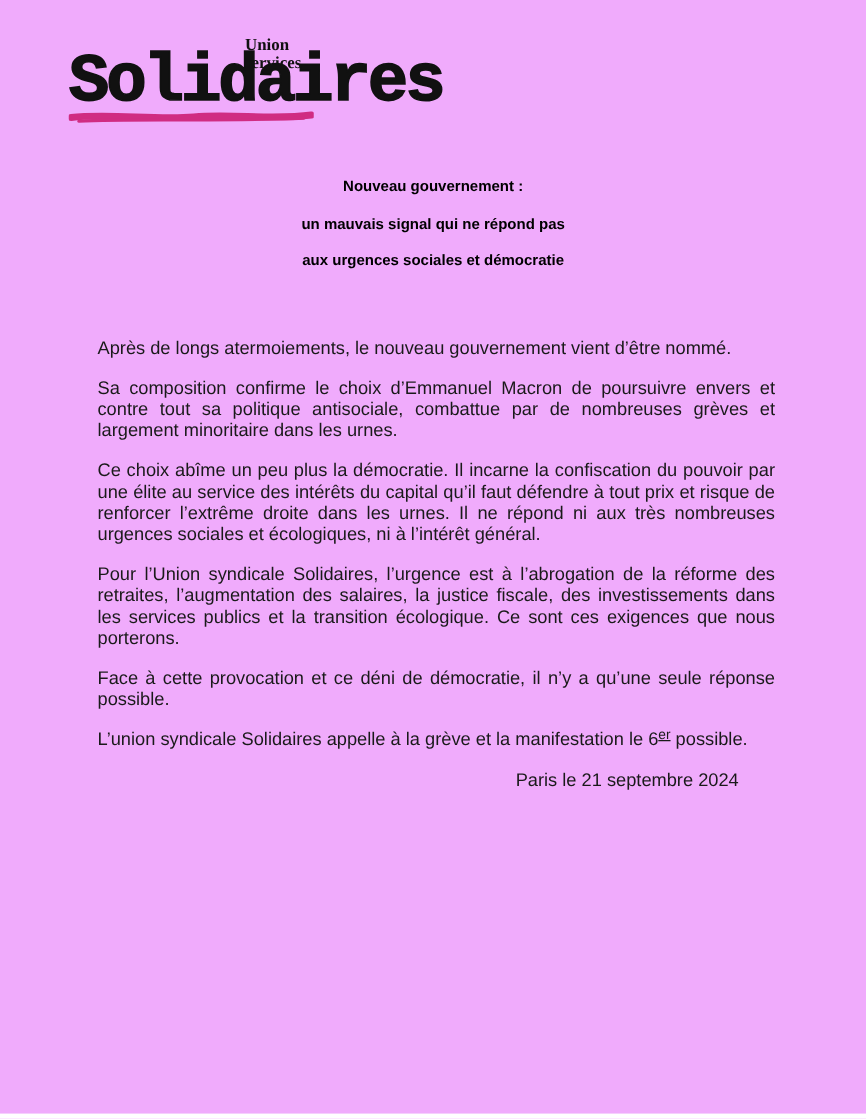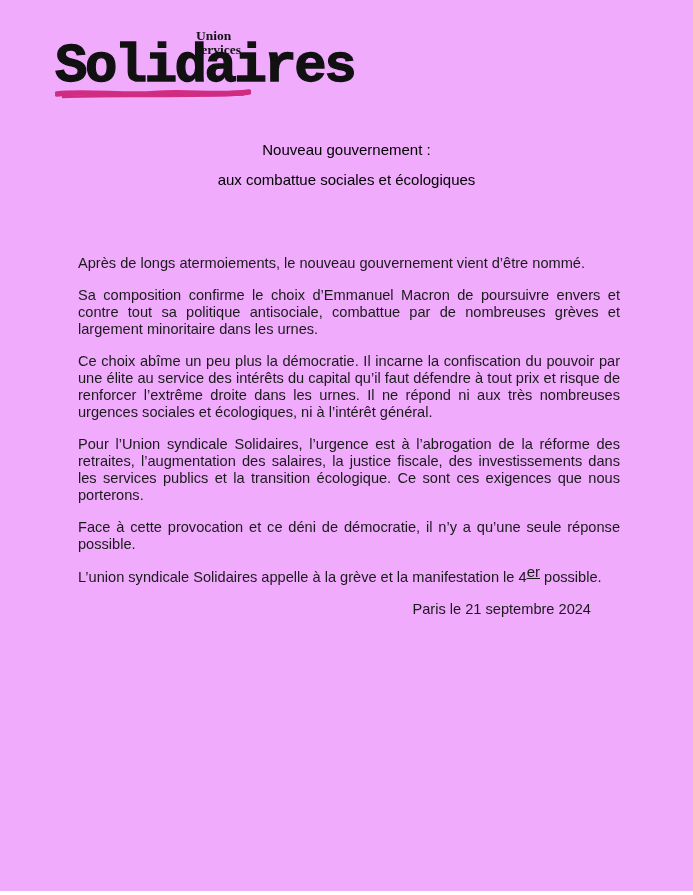--- a/index.html
+++ b/index.html
@@ -52,40 +52,40 @@
     left: 0;
   }
 
   
   .doc-title {
     position: absolute;
     top: 135px;
     left: 0;
     width: 693px;
     text-align: center;
-    font-weight: normal;
-    font-size: 15px;
+    font-weight: bold;
+    font-size: 12px;
     line-height: 29.5px;
     color: #000000;
   }
 
   
   .doc-body {
     position: absolute;
-    top: 255px;
+    top: 271px;
     left: 78px;
     width: 542px;
     font-size: 14.6px;
     line-height: 17px;
     text-align: justify;
     color: #1a1a1a;
   }
   .doc-body p { margin-bottom: 15px; }
   .sup {
-    font-size: 15px;
+    font-size: 11px;
     position: relative;
     top: -5px;
     text-decoration: underline;
   }
   .dateline {
     margin-top: 11px;
     text-align: right;
     padding-right: 29px;
   }
 </style>
@@ -101,26 +101,27 @@
     </div>
     <div class="logo-wordmark">Solidaires</div>
     <svg class="logo-underline" width="196" height="14" viewBox="0 0 196 14">
       <path d="M2 8 C 30 4.5, 70 10, 100 7.5 C 130 5, 165 10, 194 6" fill="none" stroke-width="5.5" stroke-linecap="round" stroke="#d02c82"></path>
       <path d="M8 11 C 55 8.5, 120 11.5, 188 8.5" fill="none" stroke-width="2.5" stroke-linecap="round" stroke="#d02c82"></path>
     </svg>
   </div>
 
   <div class="doc-title">
     <div>Nouveau gouvernement :</div>
-    <div>aux combattue sociales et écologiques</div>
+    <div>un mauvais signal qui ne répond pas</div>
+    <div>aux urgences sociales et démocratie</div>
   </div>
 
   <div class="doc-body">
     <p>Après de longs atermoiements, le nouveau gouvernement vient d’être nommé.</p>
     <p>Sa composition confirme le choix d’Emmanuel Macron de poursuivre envers et contre tout sa politique antisociale, combattue par de nombreuses grèves et largement minoritaire dans les urnes.</p>
     <p>Ce choix abîme un peu plus la démocratie. Il incarne la confiscation du pouvoir par une élite au service des intérêts du capital qu’il faut défendre à tout prix et risque de renforcer l’extrême droite dans les urnes. Il ne répond ni aux très nombreuses urgences sociales et écologiques, ni à l’intérêt général.</p>
     <p>Pour l’Union syndicale Solidaires, l’urgence est à l’abrogation de la réforme des retraites, l’augmentation des salaires, la justice fiscale, des investissements dans les services publics et la transition écologique. Ce sont ces exigences que nous porterons.</p>
     <p>Face à cette provocation et ce déni de démocratie, il n’y a qu’une seule réponse possible.</p>
-    <p><span>L’union syndicale Solidaires appelle à la grève et la manifestation le 4</span><span class="sup">er</span><span> possible.</span></p>
+    <p><span>L’union syndicale Solidaires appelle à la grève et la manifestation le 6</span><span class="sup">er</span><span> possible.</span></p>
     <div class="dateline">Paris le 21 septembre 2024</div>
   </div>
 
 </div>
 
 </body></html>

